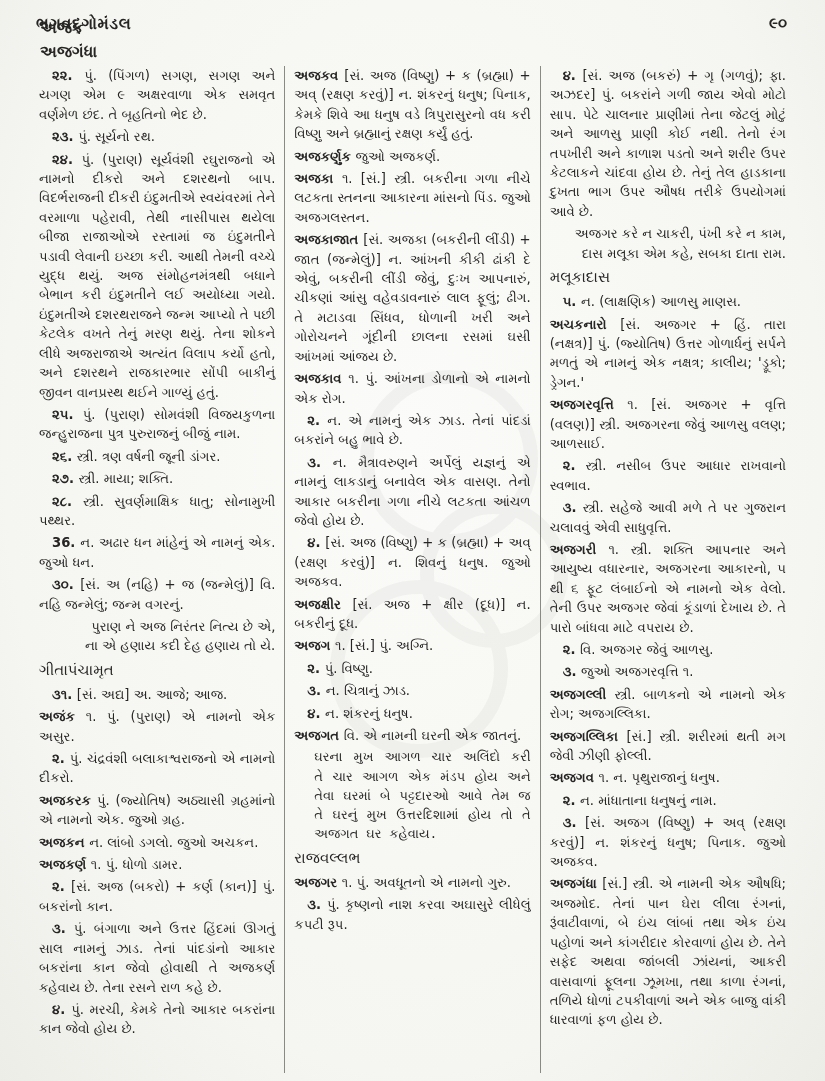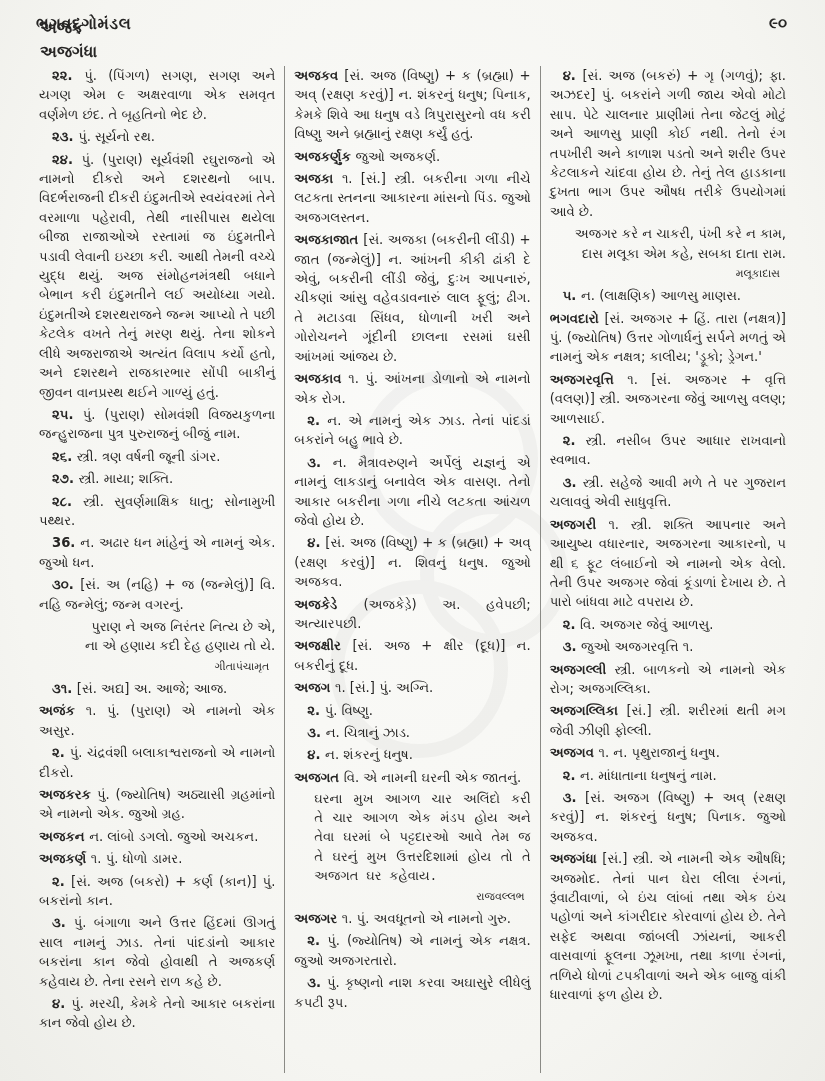--- a/index.html
+++ b/index.html
@@ -52,21 +52,21 @@
   }
   .col + .col{border-left:1px solid #8a8a85;}
 
   .para{margin:0 0 3px 0;}
   .entry{text-indent:0;}
   .entry .head{font-weight:700;}
   .sense{text-indent:13px;}
   .num{font-weight:700;}
   .verse{padding-left:22px;text-align:right;text-indent:0;margin-top:2px;}
   .verse .vline{white-space:normal;}
-  .citation{text-align:right;padding-right:6px;font-size:11px;margin-bottom:4px;}
+  .citation{padding-right:6px;font-size:15px;margin-bottom:4px;}
   .note{padding-left:20px;text-align:justify;text-indent:0;font-size:13px;font-family:Liberation Mono, monospace;}
 </style>
 </head>
 <body>
 
 <div class="page">
 
   <div class="watermark">
     <div class="ring r1"></div>
     <div class="ring r2"></div>
@@ -110,42 +110,40 @@
       </div>
     <div class="col">
         <div class="para entry"><span class="head">અજકવ </span>[સં. અજ (વિષ્ણુ) + ક (બ્રહ્મા) + અવ્ (રક્ષણ કરવું)] ન. શંકરનું ધનુષ; પિનાક, કેમકે શિવે આ ધનુષ વડે ત્રિપુરાસુરનો વધ કરી વિષ્ણુ અને બ્રહ્માનું રક્ષણ કર્યું હતું.</div>
         <div class="para entry"><span class="head">અજકર્ણુક </span>જુઓ અજકર્ણ.</div>
         <div class="para entry"><span class="head">અજકા </span>૧. [સં.] સ્ત્રી. બકરીના ગળા નીચે લટકતા સ્તનના આકારના માંસનો પિંડ. જુઓ અજગલસ્તન.</div>
         <div class="para entry"><span class="head">અજકાજાત </span>[સં. અજકા (બકરીની લીંડી) + જાત (જન્મેલું)] ન. આંખની કીકી ઢાંકી દે એવું, બકરીની લીંડી જેવું, દુઃખ આપનારું, ચીકણાં આંસુ વહેવડાવનારું લાલ ફૂલું; ઢીગ. તે મટાડવા સિંધવ, ધોળાની ખરી અને ગોરોચનને ગૂંદીની છાલના રસમાં ઘસી આંખમાં આંજય છે.</div>
         <div class="para entry"><span class="head">અજકાવ </span>૧. પું. આંખના ડોળાનો એ નામનો એક રોગ.</div>
         <div class="para sense"><span class="num">૨. </span>ન. એ નામનું એક ઝાડ. તેનાં પાંદડાં બકરાંને બહુ ભાવે છે.</div>
         <div class="para sense"><span class="num">૩. </span>ન. મૈત્રાવરુણને અર્પેલું યજ્ઞનું એ નામનું લાકડાનું બનાવેલ એક વાસણ. તેનો આકાર બકરીના ગળા નીચે લટકતા આંચળ જેવો હોય છે.</div>
         <div class="para sense"><span class="num">૪. </span>[સં. અજ (વિષ્ણુ) + ક (બ્રહ્મા) + અવ્ (રક્ષણ કરવું)] ન. શિવનું ધનુષ. જુઓ અજકવ.</div>
-        <div class="para entry"><span class="head">અજકેડે </span>(અજકેડ઼ે) અ. હવેપછી; અત્યારપછી.</div>
         <div class="para entry"><span class="head">અજક્ષીર </span>[સં. અજ + ક્ષીર (દૂધ)] ન. બકરીનું દૂધ.</div>
         <div class="para entry"><span class="head">અજગ </span>૧. [સં.] પું. અગ્નિ.</div>
         <div class="para sense"><span class="num">૨. </span>પું. વિષ્ણુ.</div>
         <div class="para sense"><span class="num">૩. </span>ન. ચિત્રાનું ઝાડ.</div>
         <div class="para sense"><span class="num">૪. </span>ન. શંકરનું ધનુષ.</div>
         <div class="para entry"><span class="head">અજગત </span>વિ. એ નામની ઘરની એક જાતનું.</div>
         <div class="para note">ઘરના મુખ આગળ ચાર અલિંદો કરી તે ચાર આગળ એક મંડપ હોય અને તેવા ઘરમાં બે પટ્ટદારઓ આવે તેમ જ તે ઘરનું મુખ ઉત્તરદિશામાં હોય તો તે અજગત ઘર કહેવાય.</div>
         <div class="citation">રાજવલ્લભ</div>
         <div class="para entry"><span class="head">અજગર </span>૧. પું. અવધૂતનો એ નામનો ગુરુ.</div>
-        <div class="para sense"><span class="num">૨. </span>પું. (જ્યોતિષ) એ નામનું એક નક્ષત્ર. જુઓ અજગરતારો.</div>
         <div class="para sense"><span class="num">૩. </span>પું. કૃષ્ણનો નાશ કરવા અઘાસુરે લીધેલું કપટી રૂપ.</div>
       </div>
     <div class="col">
         <div class="para sense"><span class="num">૪. </span>[સં. અજ (બકરું) + ગૃ (ગળવું); ફા. અઝદર] પું. બકરાંને ગળી જાય એવો મોટો સાપ. પેટે ચાલનાર પ્રાણીમાં તેના જેટલું મોટું અને આળસુ પ્રાણી કોઈ નથી. તેનો રંગ તપખીરી અને કાળાશ પડતો અને શરીર ઉપર કેટલાકને ચાંદવા હોય છે. તેનું તેલ હાડકાના દુખતા ભાગ ઉપર ઔષધ તરીકે ઉપયોગમાં આવે છે.</div>
         <div class="para verse">
           <div class="vline">અજગર કરે ન ચાકરી, પંખી કરે ન કામ,</div>
           <div class="vline">દાસ મલૂકા એમ કહે, સબકા દાતા રામ.</div>
         </div>
         <div class="citation">મલૂકાદાસ</div>
         <div class="para sense"><span class="num">૫. </span>ન. (લાક્ષણિક) આળસુ માણસ.</div>
-        <div class="para entry"><span class="head">ભગવદારો </span>[સં. અજગર + હિં. તારા (નક્ષત્ર)] પું. (જ્યોતિષ) ઉત્તર ગોળાર્ધનું સર્પને મળતું એ નામનું એક નક્ષત્ર; કાલીય; 'ડ્રૂકો; ડ્રેગન.'</div>
+        <div class="para entry"><span class="head">અચકનારો </span>[સં. અજગર + હિં. તારા (નક્ષત્ર)] પું. (જ્યોતિષ) ઉત્તર ગોળાર્ધનું સર્પને મળતું એ નામનું એક નક્ષત્ર; કાલીય; 'ડ્રૂકો; ડ્રેગન.'</div>
         <div class="para entry"><span class="head">અજગરવૃત્તિ </span>૧. [સં. અજગર + વૃત્તિ (વલણ)] સ્ત્રી. અજગરના જેવું આળસુ વલણ; આળસાઈ.</div>
         <div class="para sense"><span class="num">૨. </span>સ્ત્રી. નસીબ ઉપર આધાર રાખવાનો સ્વભાવ.</div>
         <div class="para sense"><span class="num">૩. </span>સ્ત્રી. સહેજે આવી મળે તે પર ગુજરાન ચલાવવું એવી સાધુવૃત્તિ.</div>
         <div class="para entry"><span class="head">અજગરી </span>૧. સ્ત્રી. શક્તિ આપનાર અને આયુષ્ય વધારનાર, અજગરના આકારનો, ૫ થી ૬ ફૂટ લંબાઈનો એ નામનો એક વેલો. તેની ઉપર અજગર જેવાં કૂંડાળાં દેખાય છે. તે પારો બાંધવા માટે વપરાય છે.</div>
         <div class="para sense"><span class="num">૨. </span>વિ. અજગર જેવું આળસુ.</div>
         <div class="para sense"><span class="num">૩. </span>જુઓ અજગરવૃત્તિ ૧.</div>
         <div class="para entry"><span class="head">અજગલ્લી </span>સ્ત્રી. બાળકનો એ નામનો એક રોગ; અજગલ્લિકા.</div>
         <div class="para entry"><span class="head">અજગલ્લિકા </span>[સં.] સ્ત્રી. શરીરમાં થતી મગ જેવી ઝીણી ફોલ્લી.</div>
         <div class="para entry"><span class="head">અજગવ </span>૧. ન. પૃથુરાજાનું ધનુષ.</div>
         <div class="para sense"><span class="num">૨. </span>ન. માંધાતાના ધનુષનું નામ.</div>

